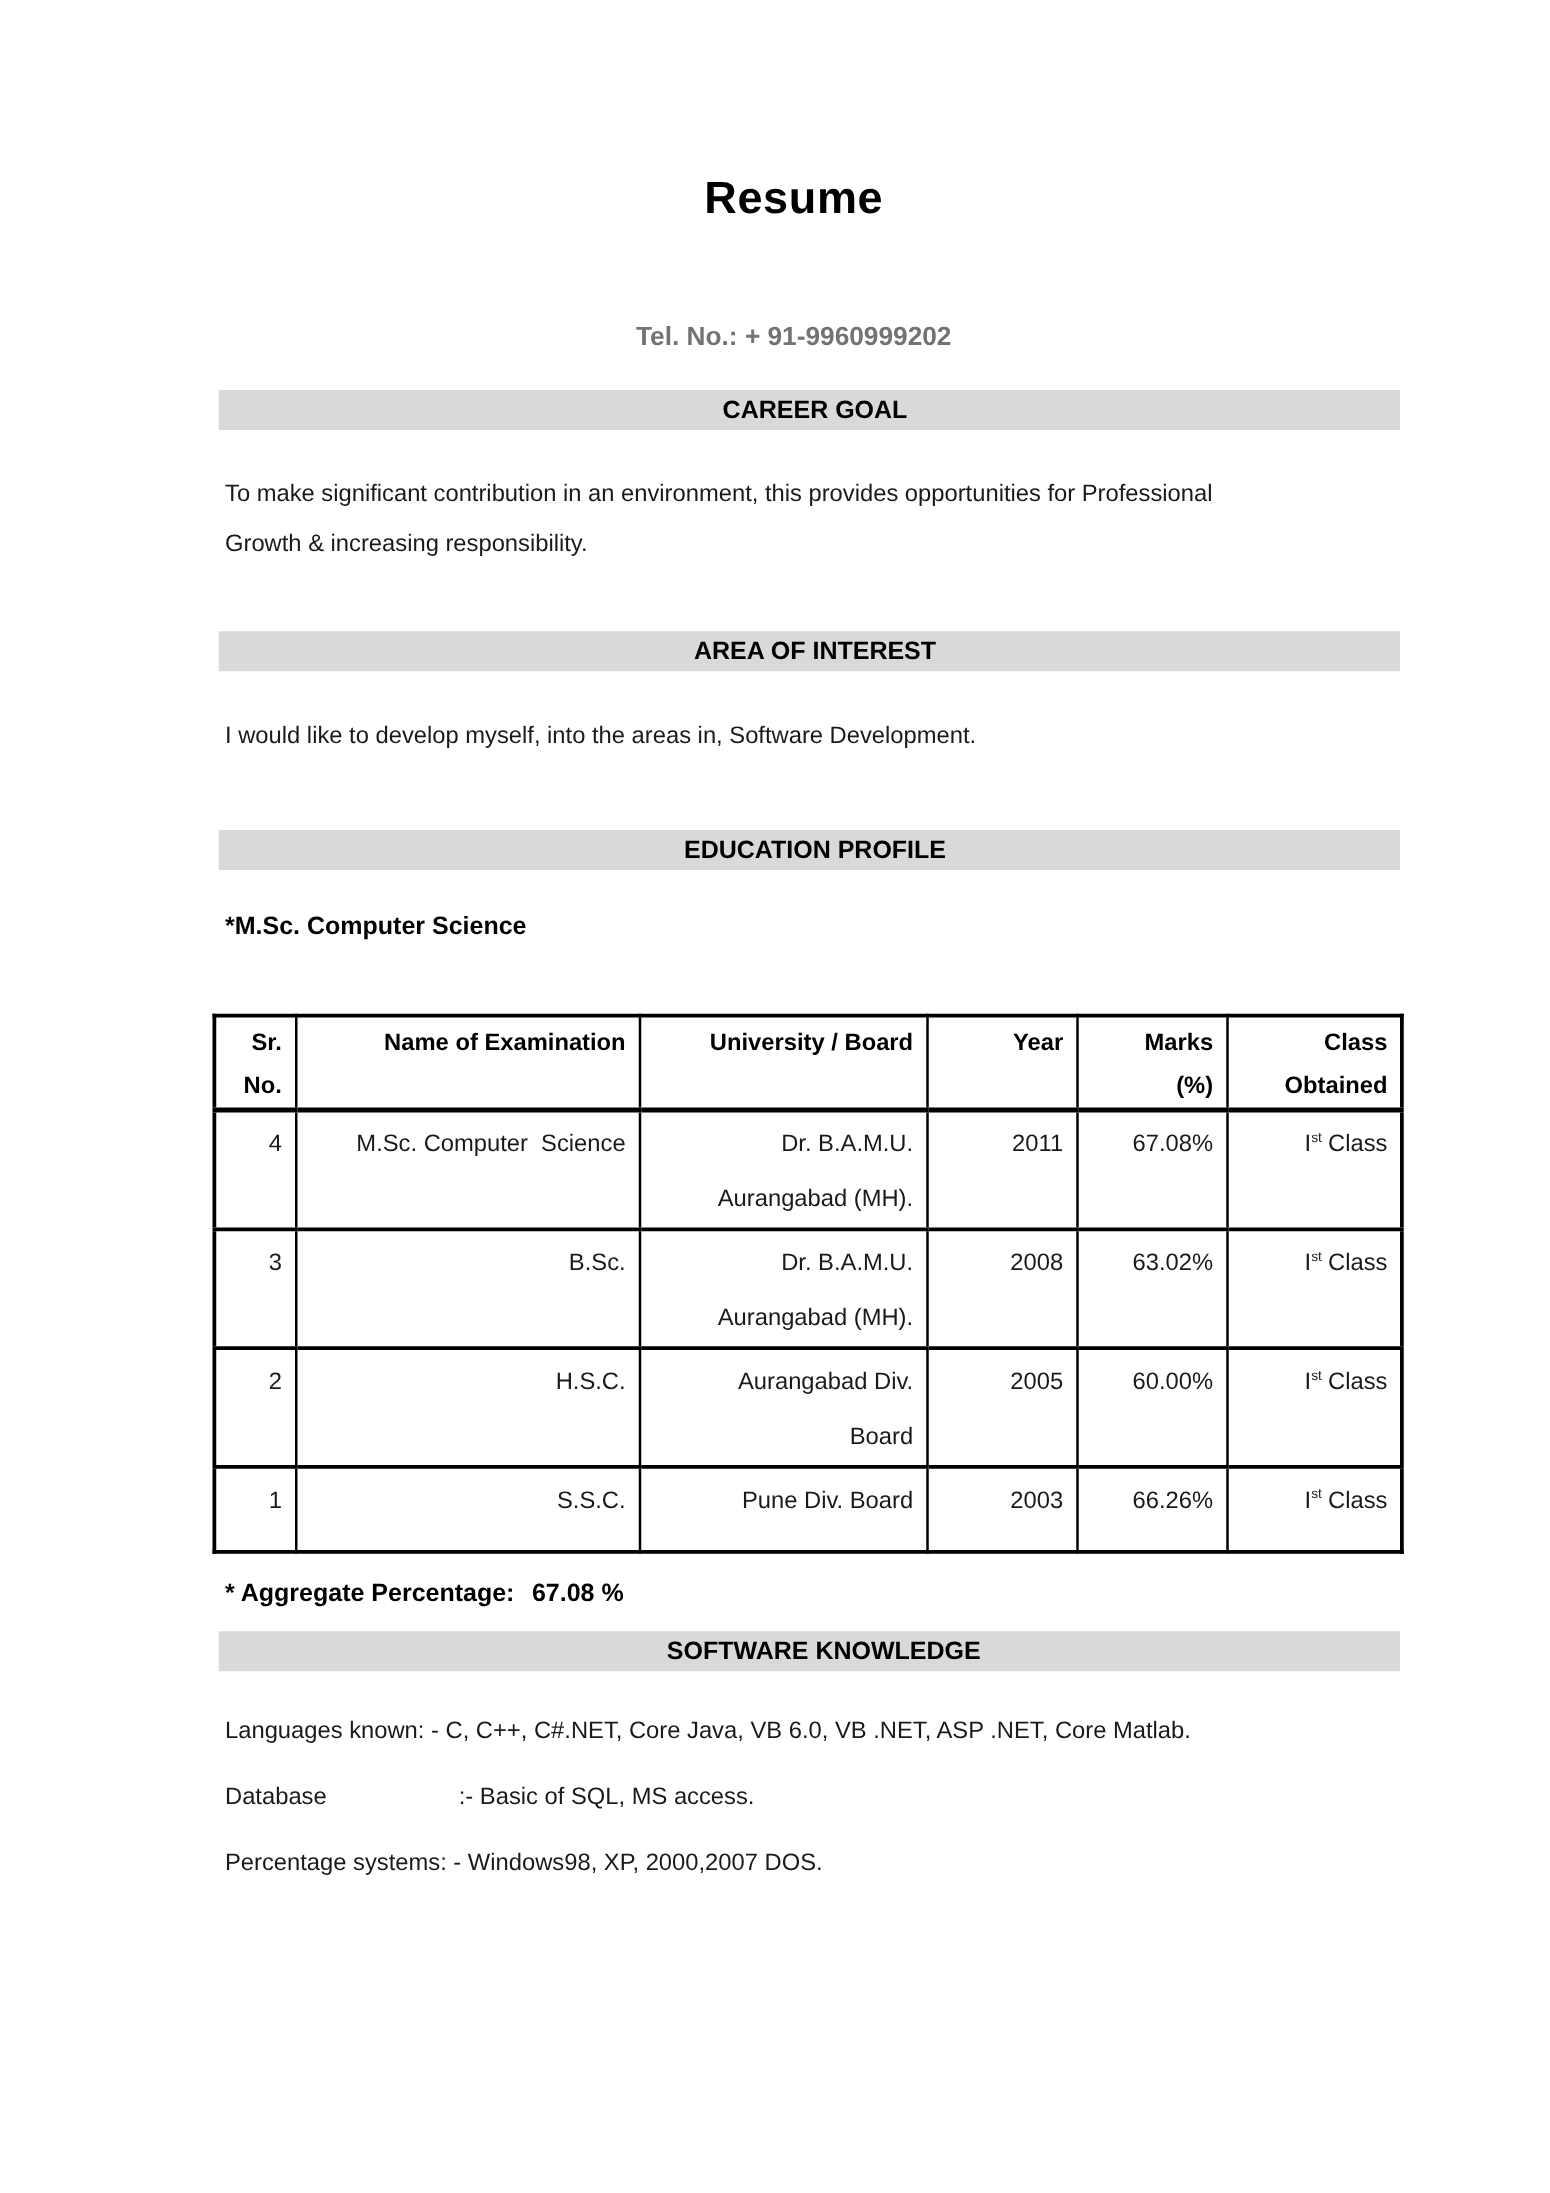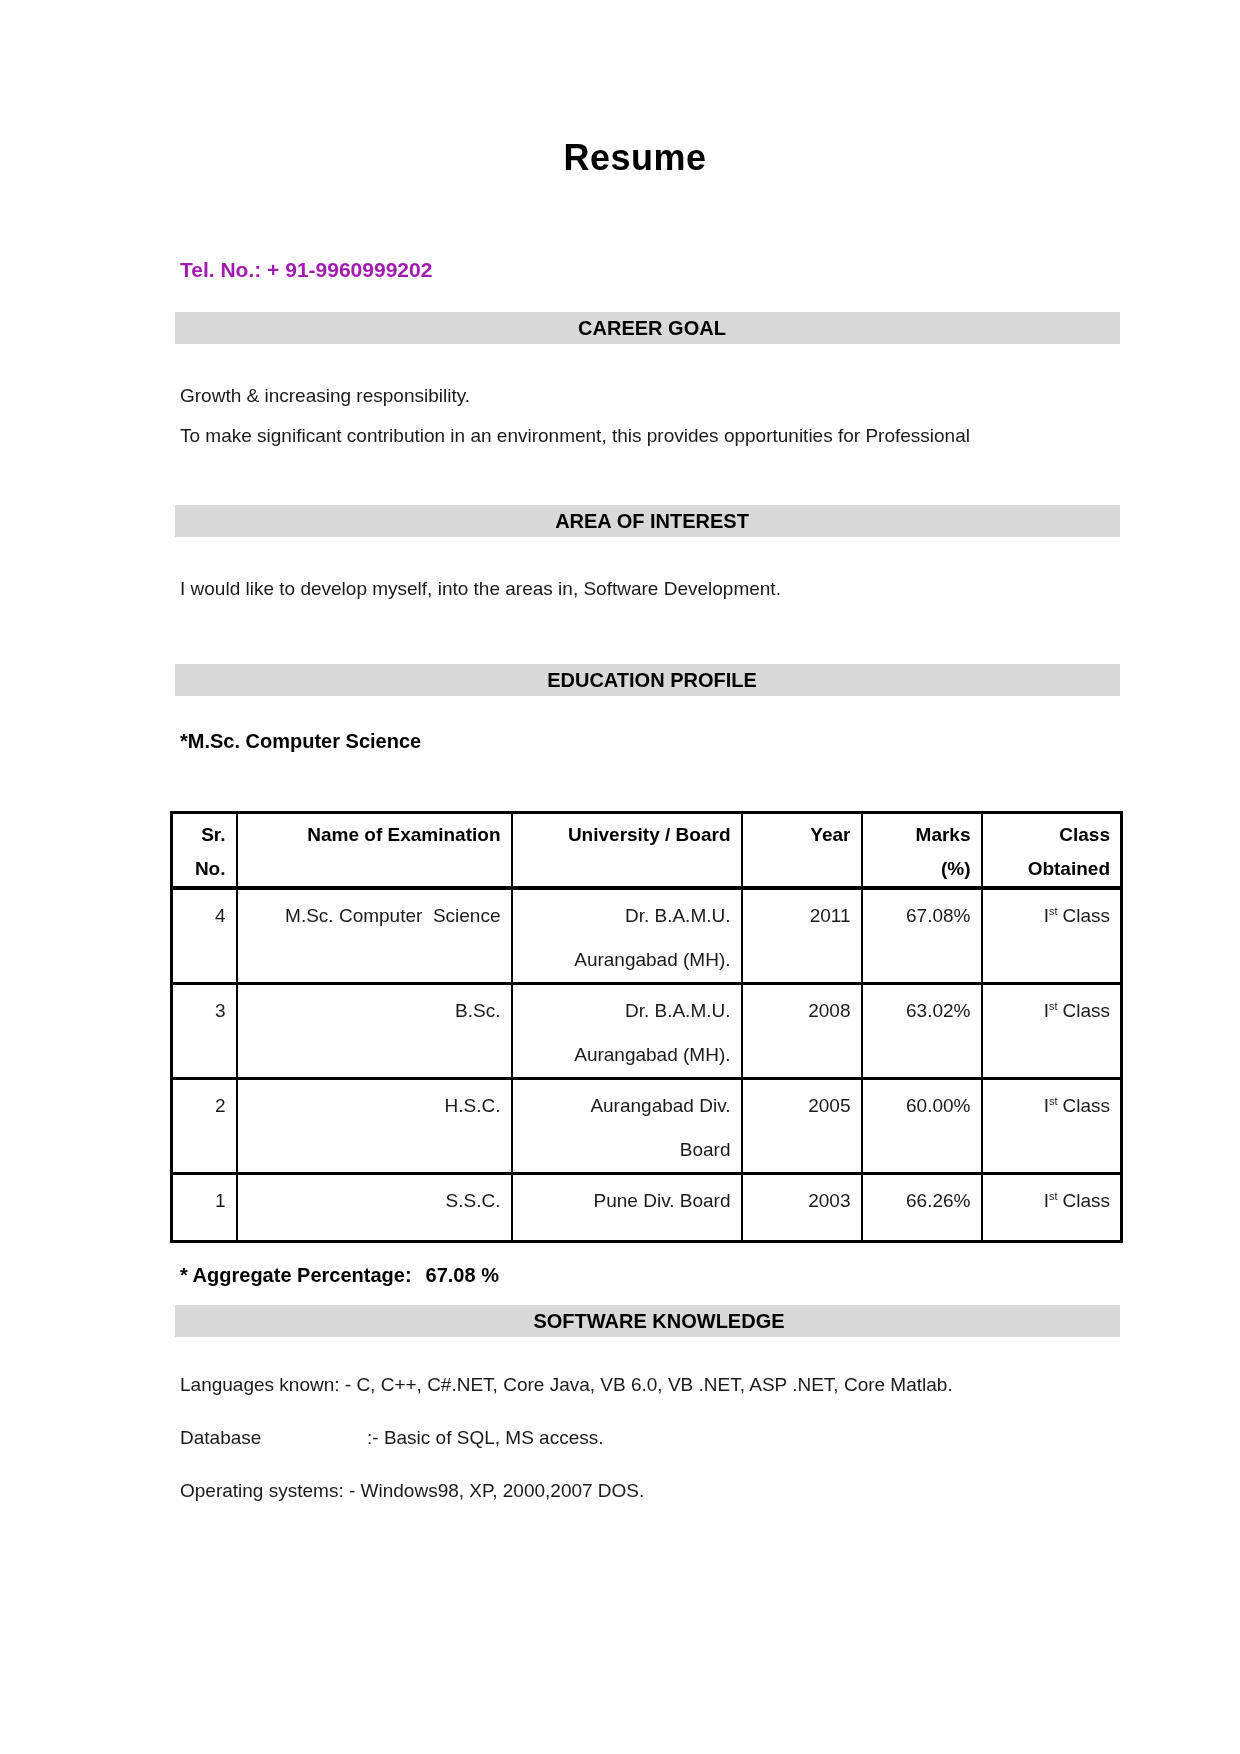--- a/index.html
+++ b/index.html
@@ -24,21 +24,22 @@
     line-height: 40px;
     font-weight: bold;
     color: #000;
     letter-spacing: 0.5px;
   }
   .tel-line {
     margin-top: 80px;
     font-size: 21px;
     line-height: 24px;
     font-weight: bold;
-    color: #a21caf;
+    color: #737373;
+    text-align: center;
   }
   .contact-row {
     position: relative;
     margin-top: 8px;
     height: 32px;
   }
   .email-link {
     font-size: 21px;
     line-height: 30px;
     font-weight: bold;
@@ -154,22 +155,22 @@
   <div class="content">
 
     <div class="doc-title">Resume</div>
 
     <div class="tel-line">Tel. No.: + 91-9960999202</div>
 
 
     <div class="section-bar bar-career">CAREER GOAL</div>
 
     <div class="para">
+      <div>To make significant contribution in an environment, this provides opportunities for Professional</div>
       <div>Growth &amp; increasing responsibility.</div>
-      <div>To make significant contribution in an environment, this provides opportunities for Professional</div>
     </div>
 
     <div class="section-bar bar-area">AREA OF INTEREST</div>
 
     <div class="interest-text">I would like to develop myself, into the areas in, Software Development.</div>
 
     <div class="section-bar bar-edu">EDUCATION PROFILE</div>
 
     <div class="msc-subheading">*M.Sc. Computer Science</div>
 
@@ -267,16 +268,16 @@
     </div>
 
     <div class="section-bar bar-software">SOFTWARE KNOWLEDGE</div>
 
     <div class="sw-line sw-first">Languages known: - C, C++, C#.NET, Core Java, VB 6.0, VB .NET, ASP .NET, Core Matlab.</div>
 
     <div class="sw-line sw-next">
       <span class="db-label">Database</span><span>:- Basic of SQL, MS access.</span>
     </div>
 
-    <div class="sw-line sw-next">Operating systems: - Windows98, XP, 2000,2007 DOS.</div>
+    <div class="sw-line sw-next">Percentage systems: - Windows98, XP, 2000,2007 DOS.</div>
 
   </div>
 </div>
 
 </body></html>

